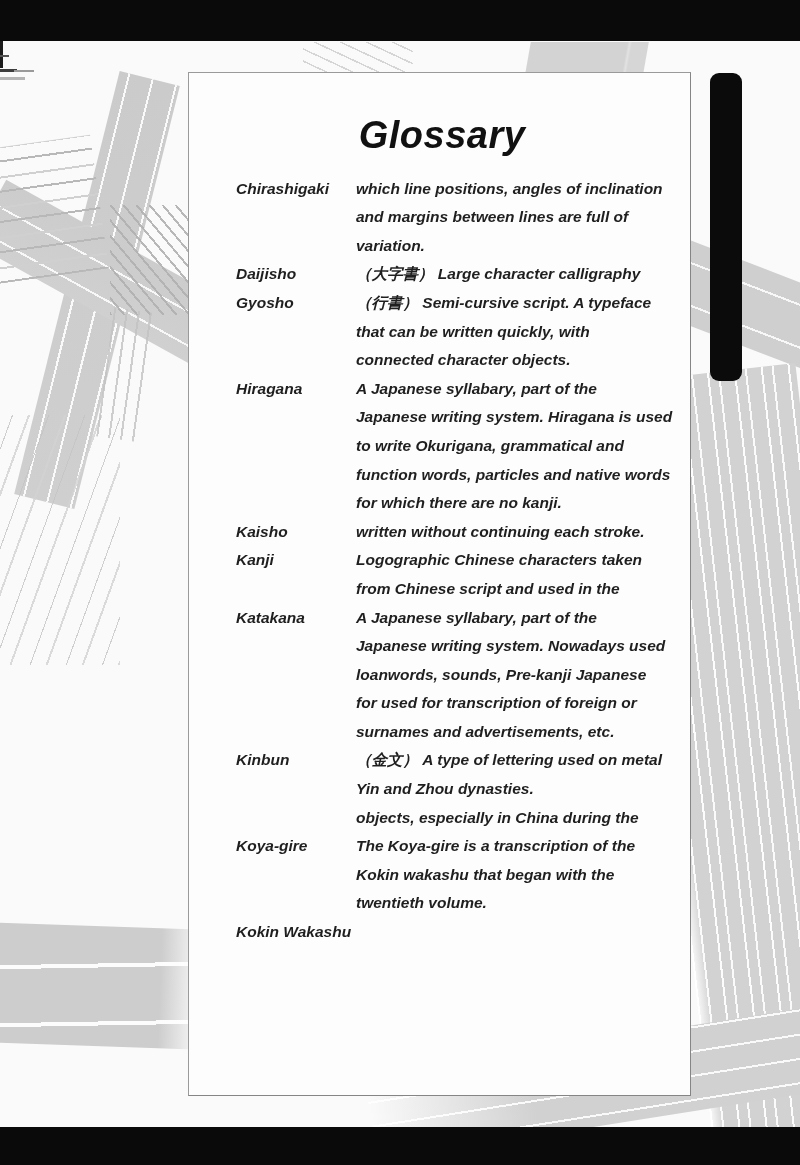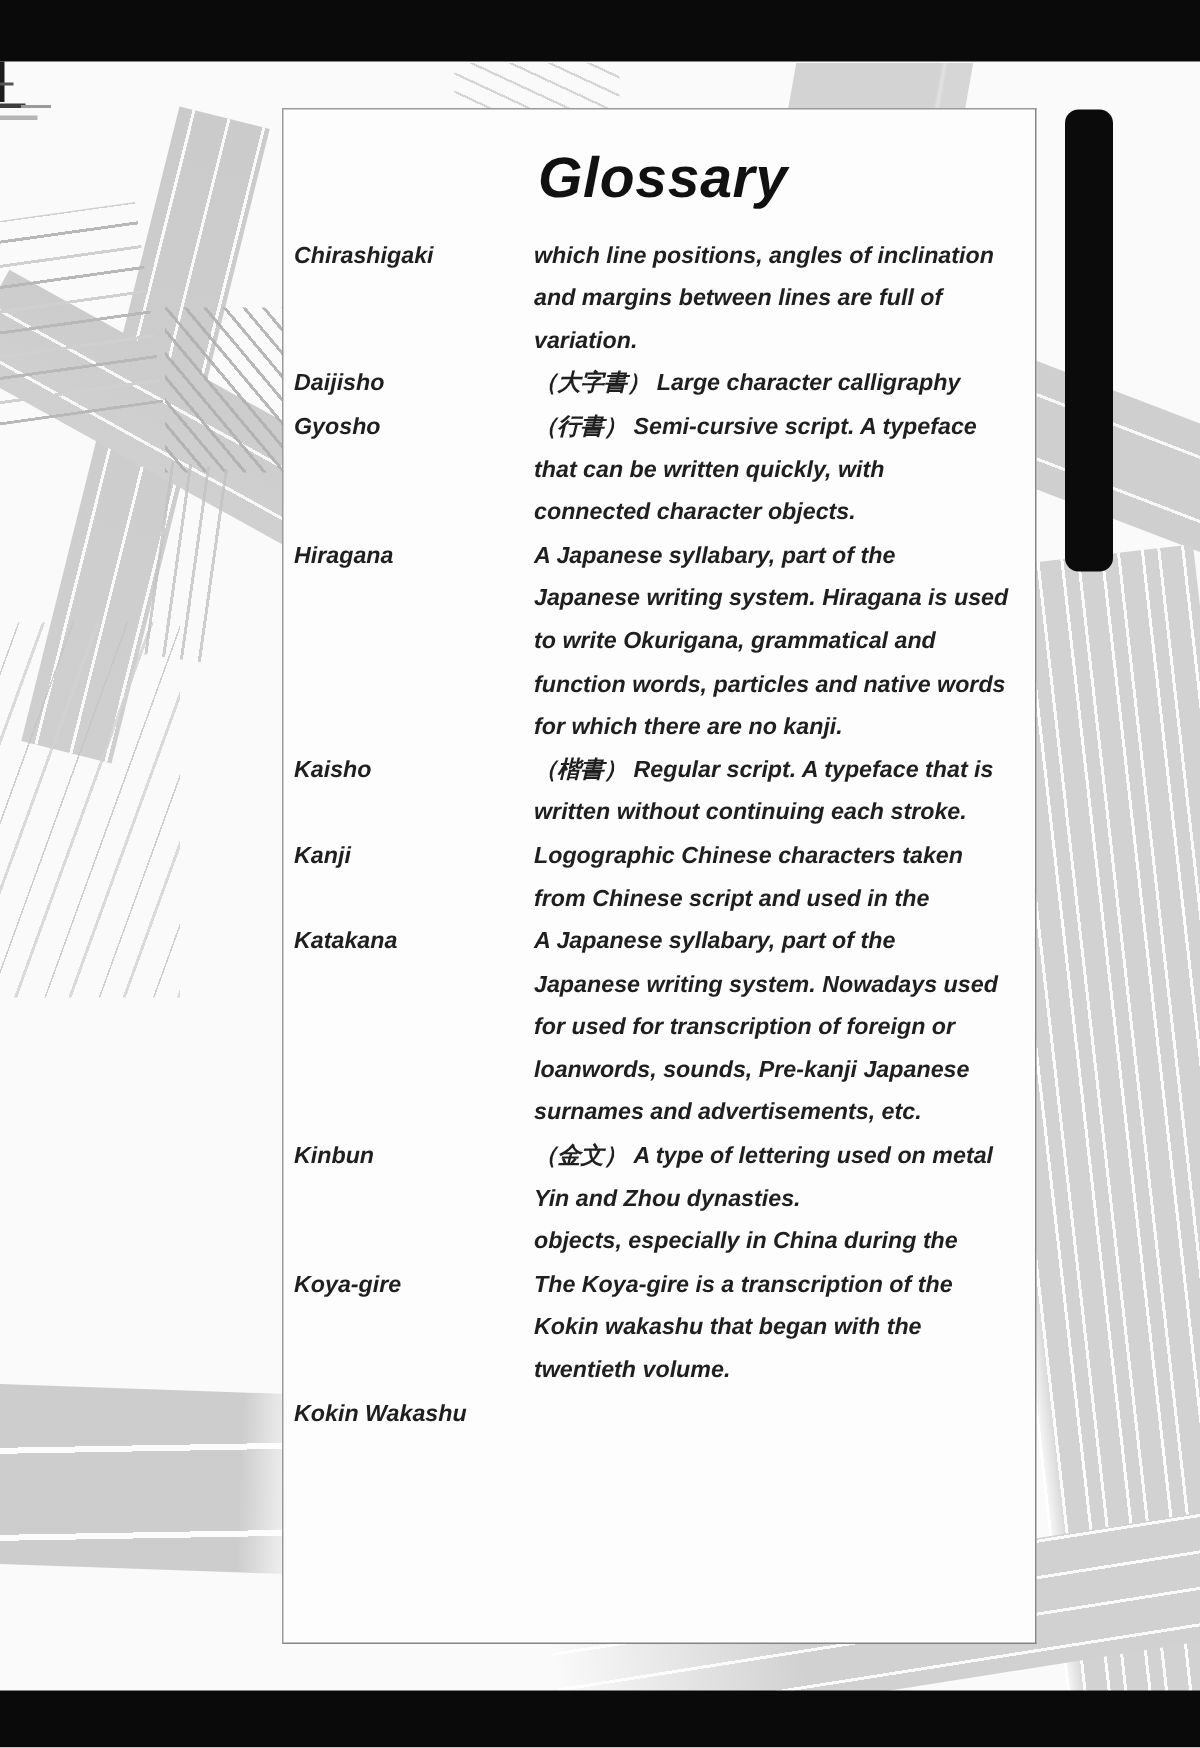--- a/index.html
+++ b/index.html
@@ -65,27 +65,27 @@
   .spine-bar { position:absolute; left:710px; top:73px; width:32px; height:308px;
                background:#0b0b0b; border-radius:9px; z-index:6; }
 
   
   .panel { position:absolute; left:188px; top:72px; width:503px; height:1024px;
            background:#fdfdfd; border:1px solid #9a9a9a;
            border-right-color:#858585; border-bottom-color:#858585;
            box-sizing:border-box; z-index:3; overflow:hidden;
            color:#1f1f1f; }
   .panel-inner { padding:24px 2px 0 7px; }
-  .title { margin:0; text-align:center;
+  .title { margin:16px; text-align:center;
            font:italic 700 38px/1.2 "Liberation Sans","DejaVu Sans",sans-serif;
            letter-spacing:.5px; color:#111; }
   .entries { margin-top:14px; }
   .entry { display:grid; grid-template-columns:160px 1fr; }
   .term { font:italic 700 15.5px/28.6px "Liberation Sans","DejaVu Sans",sans-serif;
-          white-space:nowrap; }
+          white-space:nowrap;margin-left:40px; }
   .def-line { font:italic 700 15.5px/28.6px "Liberation Sans","DejaVu Sans",sans-serif;
           height:28.6px; white-space:nowrap; }
 </style>
 </head>
 <body>
 
 <div id="page">
 
   <div class="stroke s1"></div>
   <div class="stroke s2"></div>
@@ -145,40 +145,39 @@
               <div class="def-line">Japanese writing system. Hiragana is used</div>
               <div class="def-line">to write Okurigana, grammatical and</div>
               <div class="def-line">function words, particles and native words</div>
               <div class="def-line">for which there are no kanji.</div>
             </div>
   </div>
 
   <div class="entry">
     <div class="term">Kaisho</div>
     <div class="def">
-              <div class="def-line">（楷書） Regular script. A typeface that is</div>
               <div class="def-line">written without continuing each stroke.</div>
             </div>
   </div>
 
   <div class="entry">
     <div class="term">Kanji</div>
     <div class="def">
               <div class="def-line">Logographic Chinese characters taken</div>
               <div class="def-line">from Chinese script and used in the</div>
             </div>
   </div>
 
   <div class="entry">
     <div class="term">Katakana</div>
     <div class="def">
               <div class="def-line">A Japanese syllabary, part of the</div>
               <div class="def-line">Japanese writing system. Nowadays used</div>
+              <div class="def-line">loanwords, sounds, Pre-kanji Japanese</div>
               <div class="def-line">for used for transcription of foreign or</div>
-              <div class="def-line">loanwords, sounds, Pre-kanji Japanese</div>
               <div class="def-line">surnames and advertisements, etc.</div>
             </div>
   </div>
 
   <div class="entry">
     <div class="term">Kinbun</div>
     <div class="def">
               <div class="def-line">（金文） A type of lettering used on metal</div>
               <div class="def-line">Yin and Zhou dynasties.</div>
               <div class="def-line">objects, especially in China during the</div>

